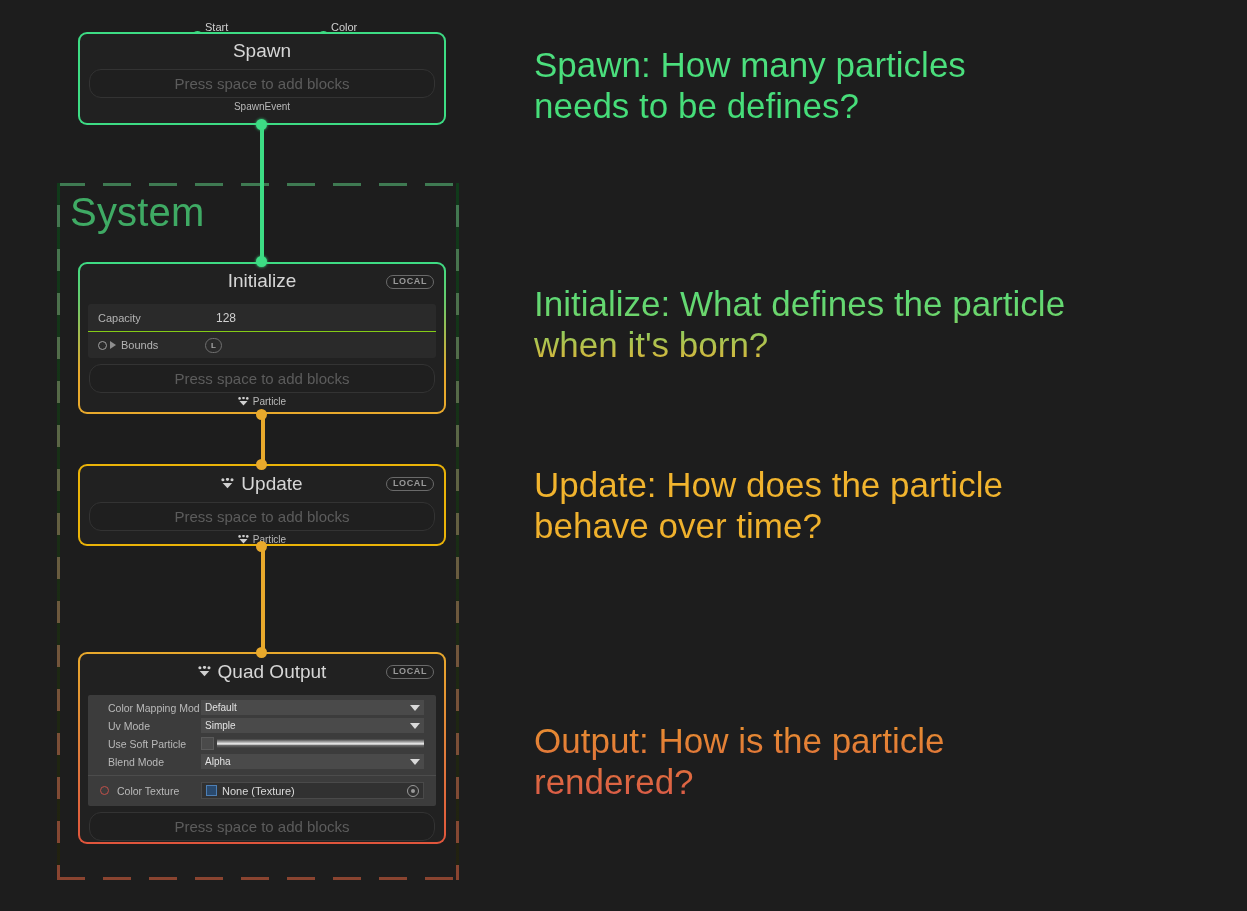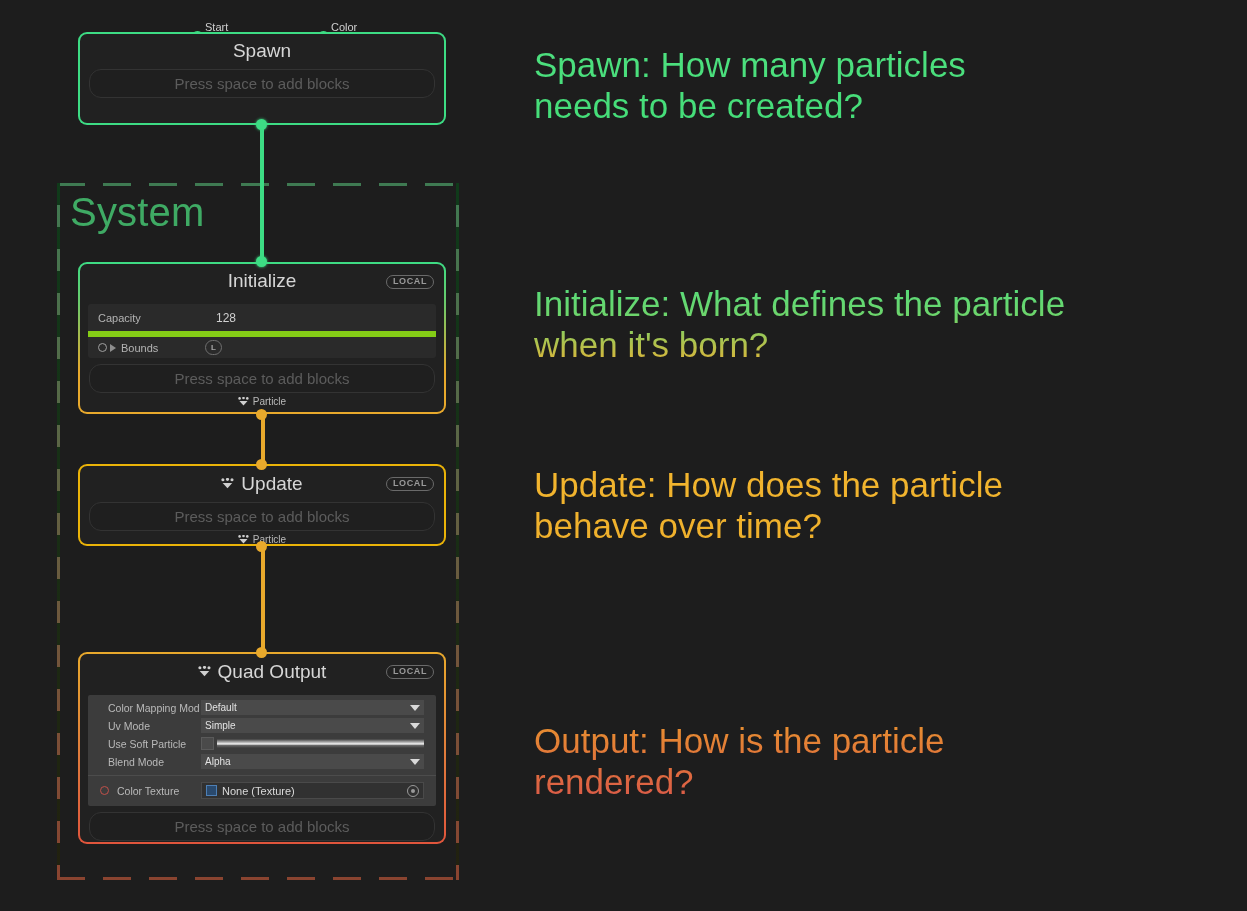--- a/index.html
+++ b/index.html
@@ -158,21 +158,21 @@
     margin: 5px 8px 6px 8px;
     border-radius: 3px;
   }
   .prop-row {
     display: flex;
     align-items: center;
     height: 27px;
     padding: 0 10px;
     position: relative;
   }
-  .prop-row + .prop-row { border-top: 6px solid #84cc16; }
+  .prop-row + .prop-row { border-top: 1px solid #84cc16; }
   .prop-label {
     color: #b4b4b4;
     font-size: 11px;
     width: 118px;
     flex: none;
     white-space: nowrap;
   }
   .prop-value {
     color: #d0d0d0;
     font-size: 12px;
@@ -334,20 +334,23 @@
   <div class="io-port" style="left:317px; top:31px;"></div>
 
   <div class="node node-green" style="left:78px; top:32px; width:368px; height:93px;">
     <div class="node-inner">
       <div class="node-title">
         <span class="t-inner">
             <span>Spawn</span>
           </span>
       </div>
       <div class="add-blocks">Press space to add blocks</div>
+      <div class="flow-label">
+        <span>SpawnEvent</span>
+      </div>
     </div>
   </div>
   <div class="port-dot port-green" style="left:256px; top:119px;"></div>
 
   <div class="node node-init" style="left:78px; top:262px; width:368px; height:152px;">
     <div class="node-inner">
       <div class="node-title">
         <span class="t-inner">
             <span>Initialize</span>
           </span>
@@ -472,21 +475,21 @@
           </span>
         </div>
       </div>
 
       <div class="add-blocks" style="margin-top:6px;">Press space to add blocks</div>
     </div>
   </div>
   <div class="port-dot port-amber" style="left:256px; top:647px;"></div>
 
   <div class="annot an-spawn" style="left:534px; top:44px;  width:690px;">Spawn: How many particles
-needs to be created?</div>
+needs to be defines?</div>
   <div class="annot an-init" style="left:534px; top:283px; width:700px;">Initialize: What defines the particle
 when it's born?</div>
   <div class="annot an-update" style="left:534px; top:464px; width:690px;">Update: How does the particle
 behave over time?</div>
   <div class="annot an-output" style="left:534px; top:720px; width:690px;">Output: How is the particle
 rendered?</div>
 
 </div>
 
 </body></html>

